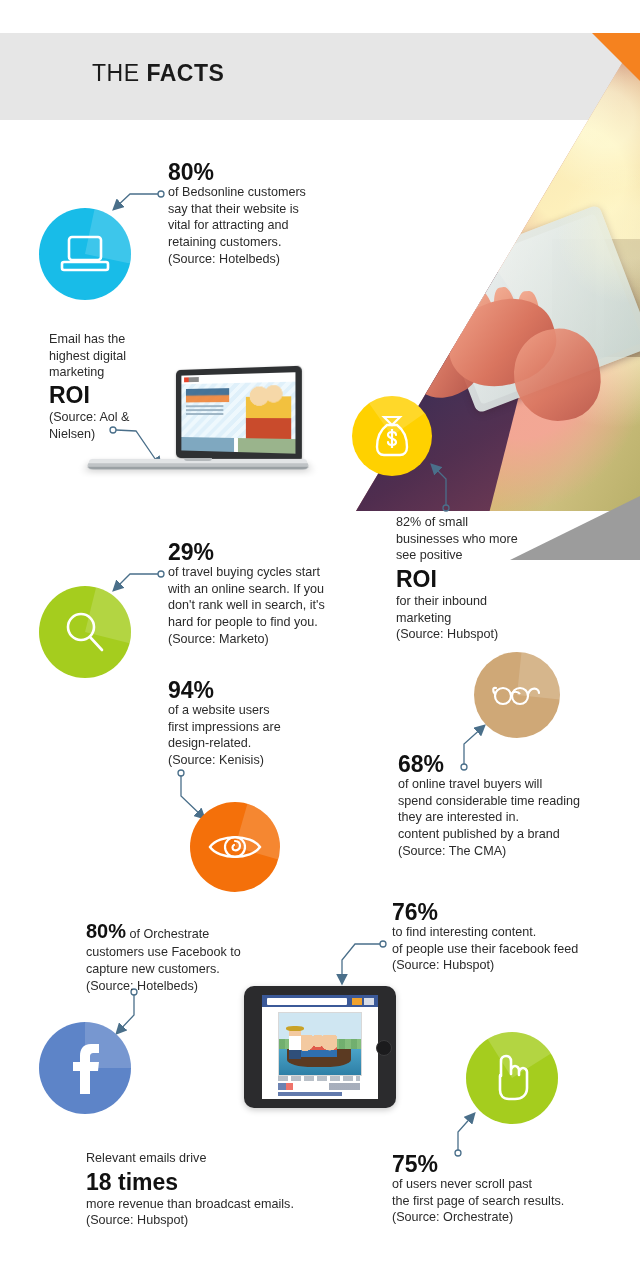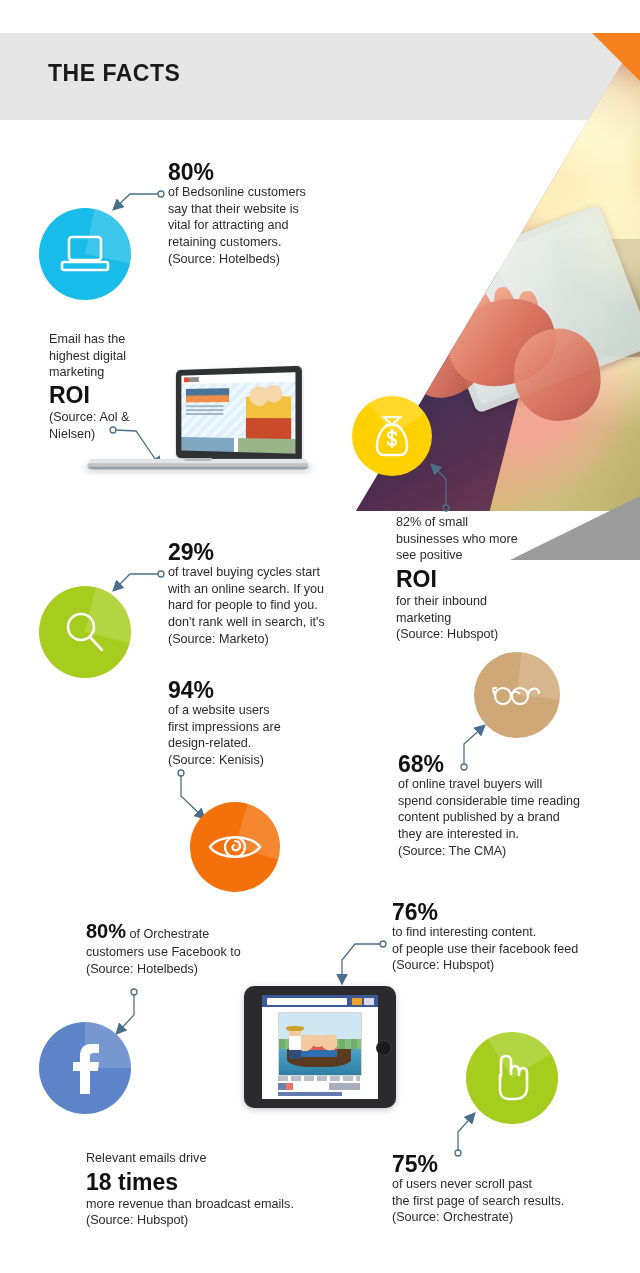--- a/index.html
+++ b/index.html
@@ -18,21 +18,21 @@
   
   #header-band{
     position:absolute;left:0;top:33px;width:640px;height:87px;
     background:#e6e6e6;
   }
   #header-title{
     position:absolute;left:48px;top:60px;
     font-size:23px;letter-spacing:.5px;color:#1a1a1a;
     white-space:nowrap;
   }
-  #header-title .thin{font-weight:700;}
+  #header-title .thin{font-weight:400;margin-left:44px;}
   #header-title .bold{font-weight:bold;}
 
   
   #photo-wrap{
     position:absolute;left:356px;top:33px;width:284px;height:478px;
     overflow:hidden;
   }
   #photo-clip{
     position:absolute;left:0;top:0;width:284px;height:478px;
     -webkit-clip-path:polygon(100% 0%,100% 100%,0% 100%);
@@ -443,22 +443,22 @@
         <circle cx="21" cy="20" r="13" fill="none" stroke="#fff" stroke-width="2.6"></circle>
         <line x1="30" y1="30" x2="42" y2="43" stroke="#fff" stroke-width="2.6" stroke-linecap="round"></line>
       </svg>
     </div>
   </div>
   <div class="fact" id="f-search" style="left:168px;top:540px;width:200px;">
     <span class="big s28">29%</span>
     <div class="body">
       <div>of travel buying cycles start</div>
       <div>with an online search. If you</div>
+      <div>don't rank well in search, it's</div>
       <div>hard for people to find you.</div>
-      <div>don't rank well in search, it's</div>
       <div>(Source: Marketo)</div>
     </div>
   </div>
 
   <div class="fact" id="f-design" style="left:168px;top:678px;width:170px;">
     <span class="big s28">94%</span>
     <div class="body">
       <div>of a website users</div>
       <div>first impressions are</div>
       <div>design-related.</div>
@@ -486,33 +486,34 @@
         <path d="M39,12 C42,4 50,6 50,11" fill="none" stroke="#fff" stroke-width="2.2" stroke-linecap="round"></path>
         <path d="M6,12 C3,8 4,5 7,6" fill="none" stroke="#fff" stroke-width="2.2" stroke-linecap="round"></path>
       </svg>
     </div>
   </div>
   <div class="fact" id="f-content" style="left:398px;top:752px;width:216px;">
     <span class="big s28">68%</span>
     <div class="body">
       <div>of online travel buyers will</div>
       <div>spend considerable time reading</div>
+      <div>they are interested in.</div>
       <div>content published by a brand</div>
-      <div>they are interested in.</div>
       <div> (Source: The CMA)</div>
     </div>
   </div>
 
   <div class="fact" id="f-fb" style="left:86px;top:918px;width:210px;">
     <div class="body">
       <div>
         <span class="inline-big">80%</span>
         <span>of Orchestrate</span>
       </div>
       <div>customers use Facebook to</div>
+      <div>capture new customers.</div>
       <div>(Source: Hotelbeds)</div>
     </div>
   </div>
   <div class="circle" id="c-fb" style="left:39px;top:1022px;width:92px;height:92px;background:#5d84c8;">
     <div class="wedge" style="transform:rotate(0deg);"></div>
     <div class="glyph">
       <svg width="34" height="56" viewBox="0 0 34 56">
         <path d="M23,4 C15,4 12,9 12,16 L12,22 L5,22 L5,31 L12,31 L12,54 L22,54 L22,31 L30,31 L31,22 L22,22 L22,17 C22,14 23,13 26,13 L31,13 L31,4 Z" fill="#fff"></path>
       </svg>
     </div>

